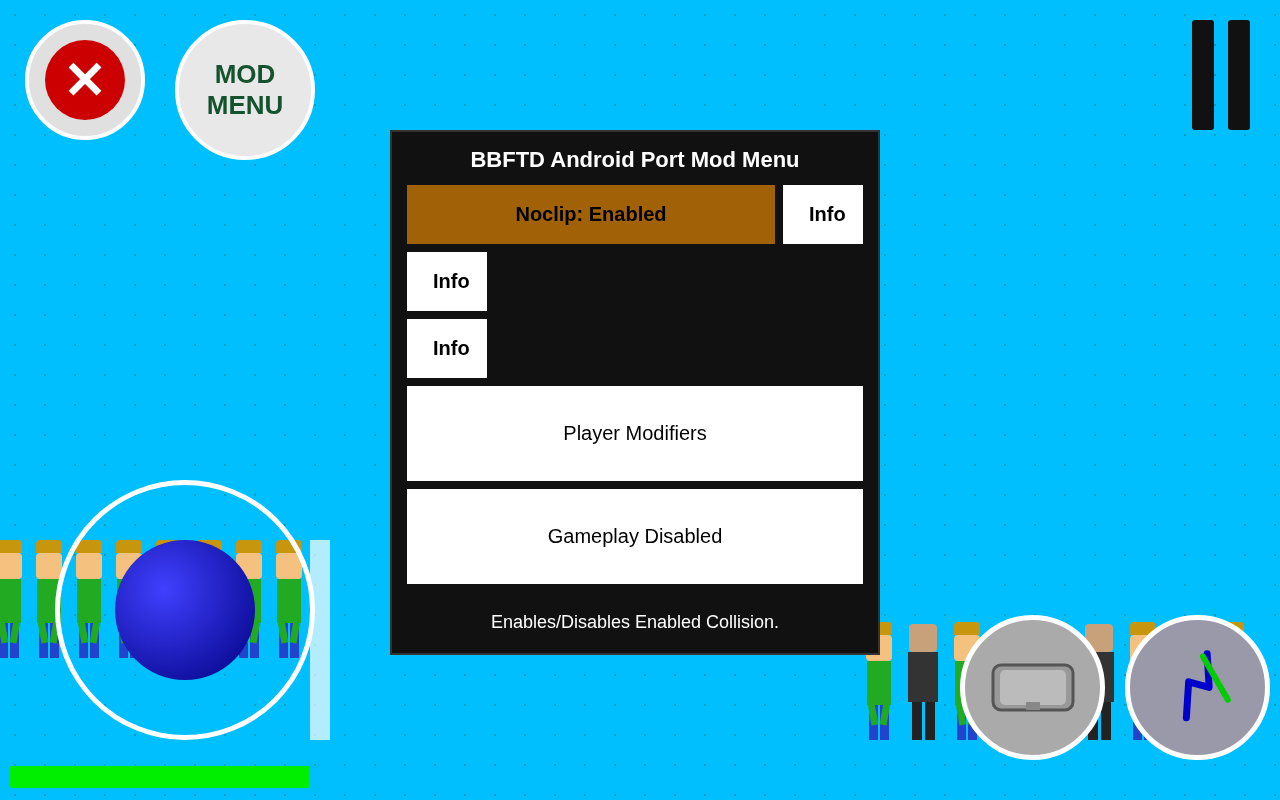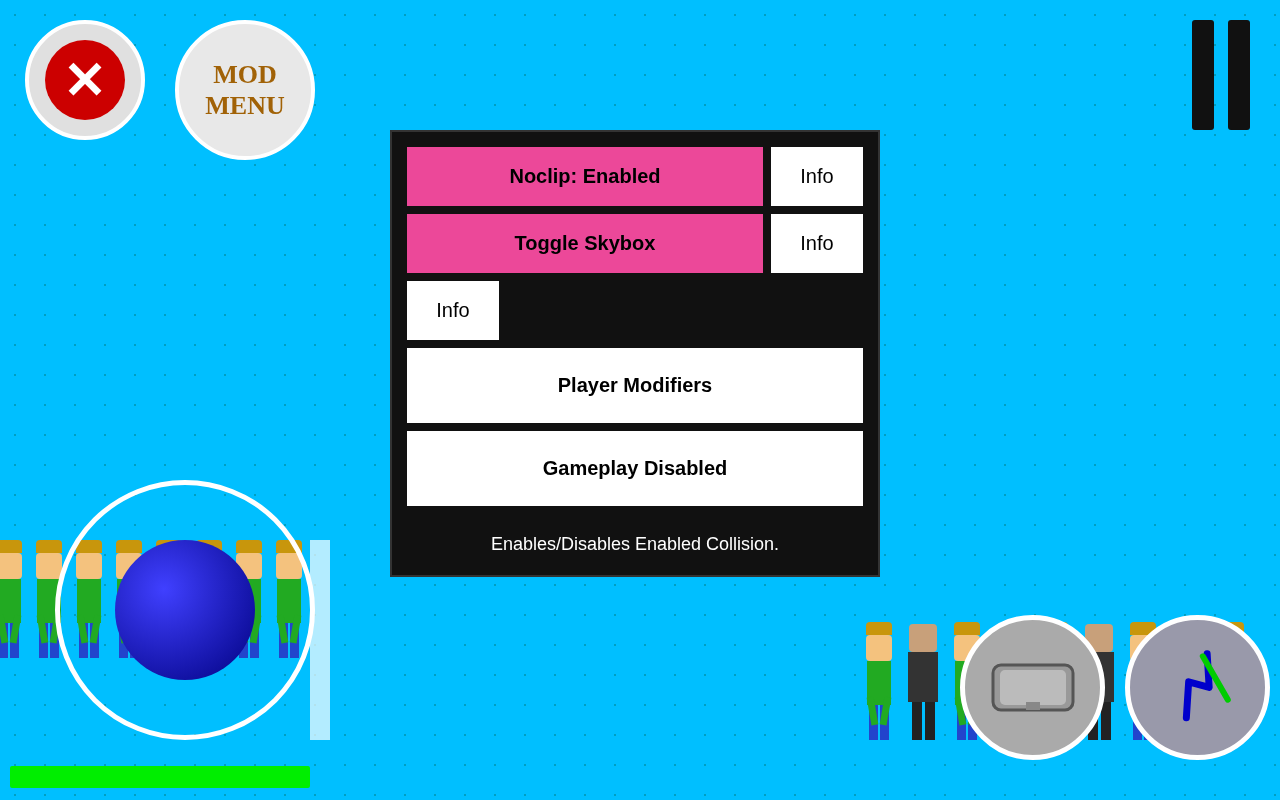--- a/index.html
+++ b/index.html
@@ -62,26 +62,26 @@
       border-radius: 50%;
       background: #e8e8e8;
       border: 4px solid white;
       display: flex;
       align-items: center;
       justify-content: center;
       cursor: pointer;
       z-index: 10;
     }
     .mod-menu-btn span {
-      font-family: Liberation Serif, serif;
+      font-family: Liberation Sans, sans-serif;
       font-size: 26px;
       font-weight: 900;
       text-align: center;
       line-height: 1.2;
-      color: #a16207;
+      color: #14532d;
       text-transform: uppercase;
     }
 
     
     .pause-btn {
       position: absolute;
       top: 20px;
       right: 30px;
       display: flex;
       gap: 14px;
@@ -116,45 +116,45 @@
     }
 
     
     .mod-row {
       display: flex;
       gap: 8px;
       margin-bottom: 8px;
     }
     .mod-main-btn {
       flex: 1;
-      background: #ec4899;
+      background: #a16207;
       border: none;
       padding: 18px 2px;
       font-size: 20px;
       font-weight: bold;
       cursor: pointer;
       text-align: center;
     }
     .mod-info-btn {
-      width: 92px;
+      width: 80px;
       background: white;
       border: none;
       padding: 18px 26px;
       font-size: 20px;
-      font-weight: normal;
+      font-weight: bold;
       cursor: pointer;
       text-align: center;
     }
     .mod-full-btn {
       width: 100%;
       background: white;
       border: none;
-      padding: 26px 10px;
+      padding: 36px 10px;
       font-size: 20px;
-      font-weight: bold;
+      font-weight: normal;
       cursor: pointer;
       text-align: center;
       margin-bottom: 8px;
     }
 
     
     .mod-desc {
       color: white;
       font-size: 18px;
       text-align: center;
@@ -557,30 +557,30 @@
       </div>
     </div>
   </div>
 </div>
 
 <div class="ball-circle">
   <div class="blue-ball"></div>
 </div>
 
 <div class="mod-panel">
+  <div class="mod-panel-title">BBFTD Android Port Mod Menu</div>
 
   
   <div class="mod-row">
     <button class="mod-main-btn">Noclip: Enabled</button>
     <button class="mod-info-btn">Info</button>
   </div>
 
   
   <div class="mod-row">
-    <button class="mod-main-btn">Toggle Skybox</button>
     <button class="mod-info-btn">Info</button>
   </div>
 
   
   <div class="mod-row">
     <button class="mod-info-btn">Info</button>
   </div>
 
   
   <button class="mod-full-btn">Player Modifiers</button>

